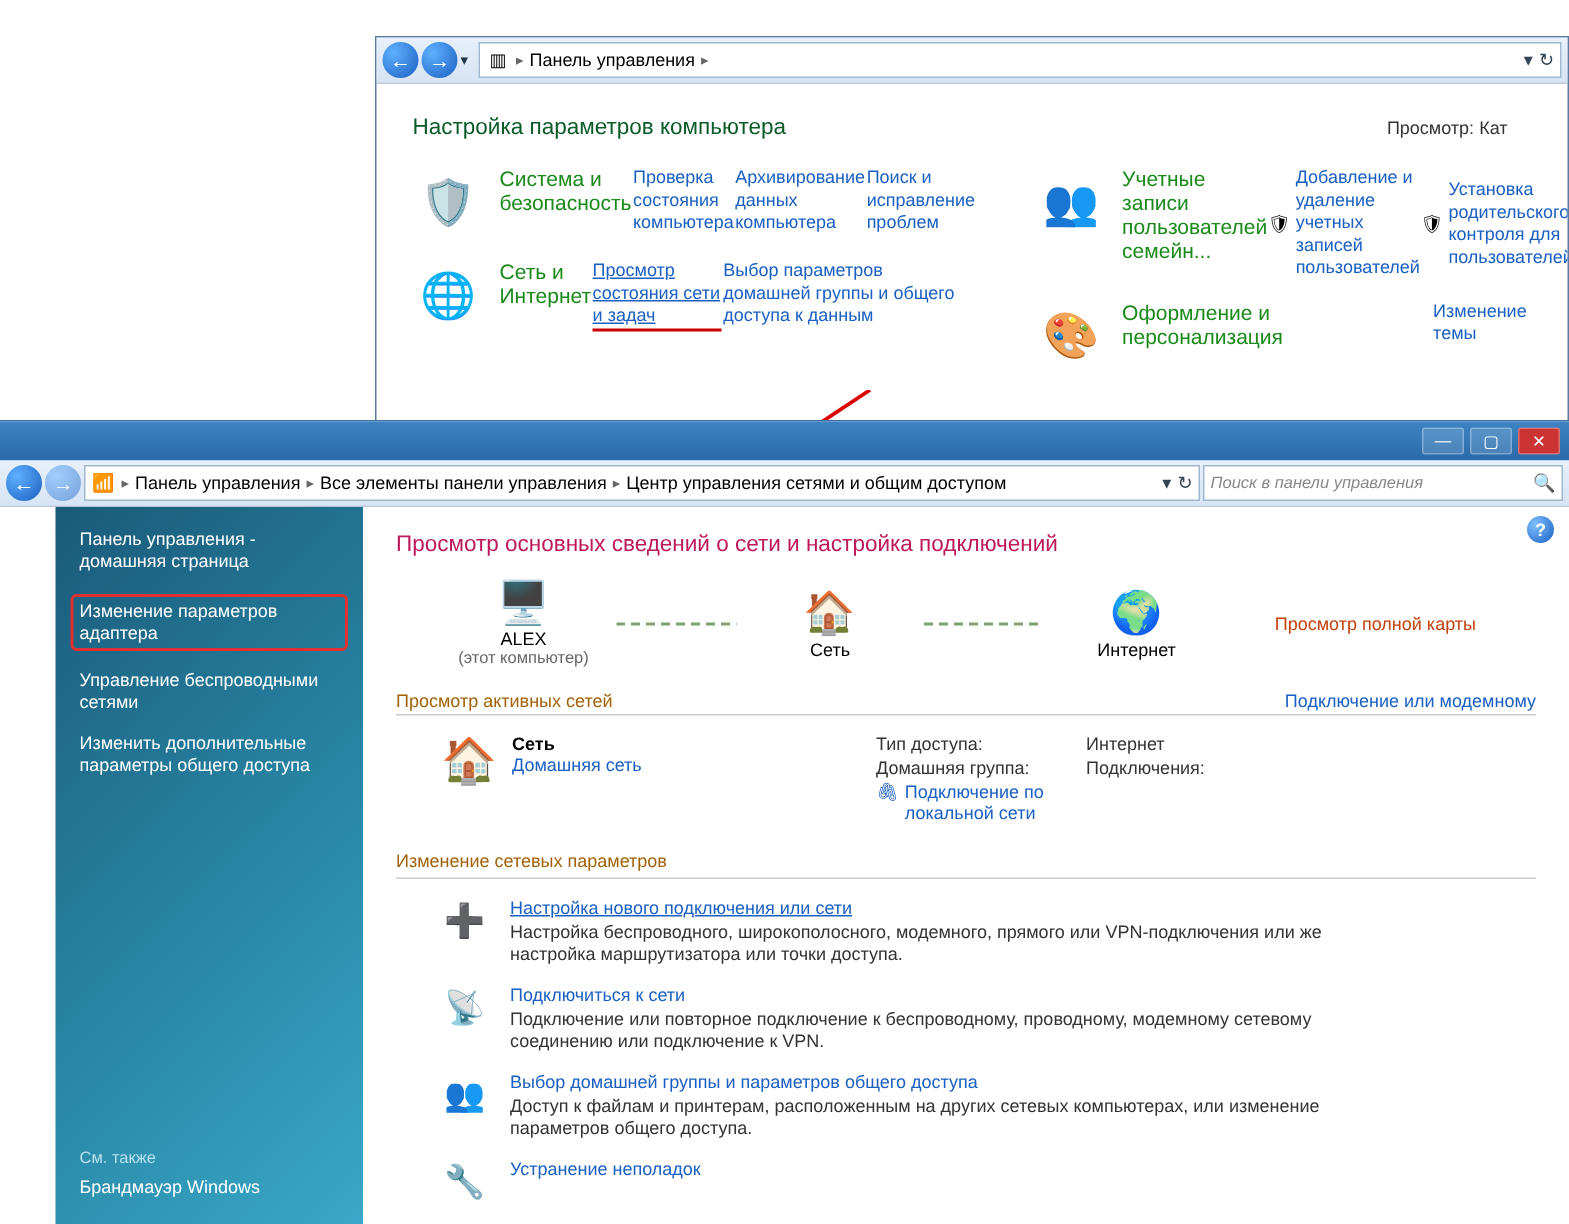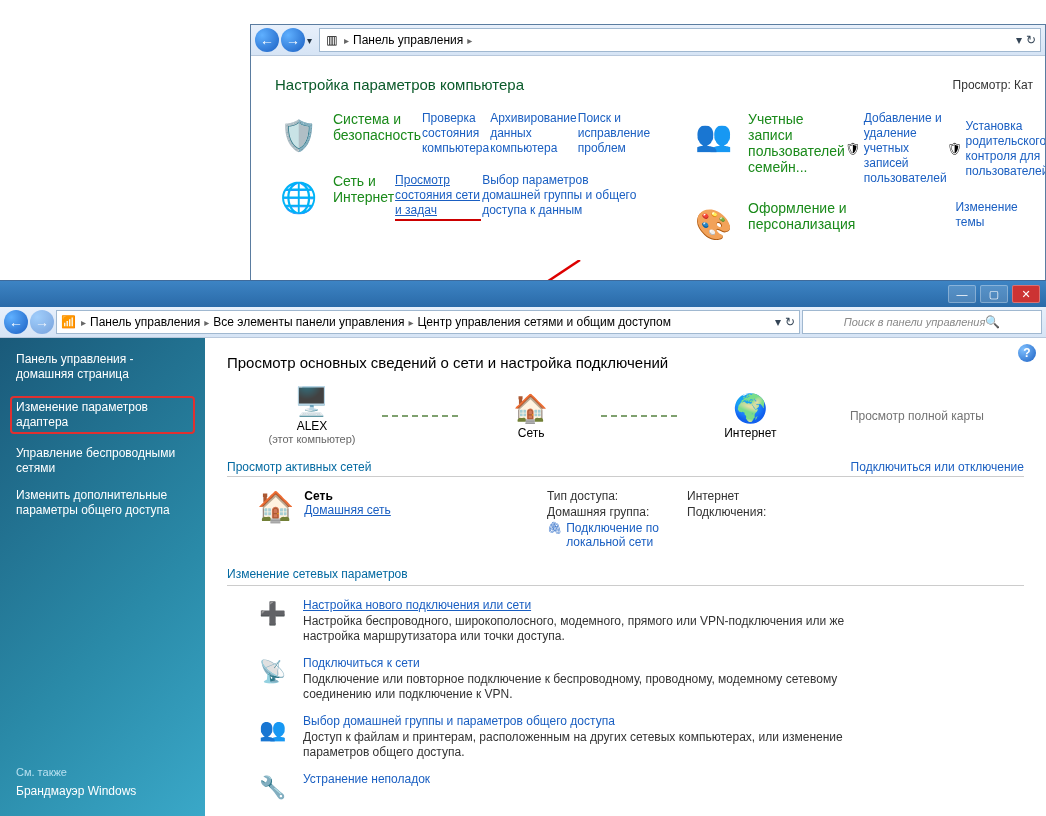--- a/index.html
+++ b/index.html
@@ -80,21 +80,21 @@
   }
   .mini-icon {
     width: 16px;
     height: 16px;
     display: inline-flex;
     align-items: center;
     justify-content: center;
   }
 
   .window1 .content {
-    padding: 20px 12px 10px 24px;
+    padding: 20px 40px 10px 24px;
     height: calc(100% - 30px);
     box-sizing: border-box;
     position: relative;
   }
   .w1-title-row {
     display: flex;
     justify-content: space-between;
     align-items: center;
     margin-bottom: 18px;
   }
@@ -222,21 +222,21 @@
     gap: 2px;
   }
   .searchbox {
     width: 230px;
     height: 22px;
     border: 1px solid #a0b8d0;
     background: #fff;
     display: flex;
     align-items: center;
     padding: 0 4px;
-    justify-content: center;
+    justify-content: space-between;
   }
   .searchbox .placeholder {
     color: #888;
     font-style: italic;
     font-size: 11px;
   }
   .searchbox .mag {
     color: #4a7ab0;
     font-size: 12px;
   }
@@ -247,20 +247,21 @@
   }
   .sidebar {
     width: 205px;
     background: linear-gradient(135deg, #1a5a7a 0%, #2a8aa8 60%, #3aa8c8 100%);
     color: #fff;
     padding: 14px 16px;
     box-sizing: border-box;
     font-size: 12px;
     display: flex;
     flex-direction: column;
+    margin-left: 37px;
   }
   .sidebar .heading {
     margin-bottom: 14px;
     line-height: 15px;
   }
   .sidebar .nav-link {
     margin-bottom: 12px;
     line-height: 15px;
   }
   .sidebar .nav-link.selected {
@@ -292,21 +293,21 @@
     border-radius: 50%;
     background: radial-gradient(circle at 30% 30%, #7fc0ff, #1a5fc2);
     color: #fff;
     display: flex;
     align-items: center;
     justify-content: center;
     font-size: 12px;
     font-weight: bold;
   }
   .main-title {
-    color: #000000;
+    color: #be185d;
     font-size: 15px;
     margin-bottom: 10px;
   }
   .network-map {
     display: flex;
     align-items: center;
     gap: 0;
     margin-bottom: 6px;
     padding: 4px 40px;
     justify-content: space-between;
@@ -326,35 +327,35 @@
     text-align: center;
     line-height: 13px;
   }
   .map-line {
     flex: 1;
     height: 2px;
     background: repeating-linear-gradient(90deg, #7fa06f 0 6px, transparent 6px 10px);
     max-width: 80px;
   }
   .map-link {
-    color: #737373;
+    color: #c2410c;
     font-size: 12px;
     margin-left: 30px;
   }
 
   .section-header {
     display: flex;
     justify-content: space-between;
     align-items: center;
     border-bottom: 1px solid #ccc;
     margin: 10px 0 8px;
     padding-bottom: 2px;
   }
   .section-header .lbl {
-    color: #0369a1;
+    color: #a16207;
     font-size: 12px;
   }
   .section-header .actions {
     color: #1a5fc2;
     font-size: 12px;
   }
 
   .active-net {
     display: flex;
     gap: 30px;
@@ -367,21 +368,20 @@
     width: 260px;
   }
   .net-left .net-icon {
     font-size: 30px;
   }
   .net-left .net-name {
     font-weight: 600;
   }
   .net-left .net-type {
     color: #1a5fc2;
-    text-decoration: underline;
   }
   .net-right {
     flex: 1;
     display: grid;
     grid-template-columns: 140px 1fr;
     row-gap: 2px;
     font-size: 12px;
   }
   .net-right .k { color: #333; }
   .net-right .v-link { color: #1a5fc2; }
@@ -583,21 +583,21 @@
         <div class="map-line"></div>
         <div class="map-node">
           <div class="node-icon">🌍</div>
           <div class="node-label">Интернет</div>
         </div>
         <div class="map-link">Просмотр полной карты</div>
       </div>
 
       <div class="section-header">
         <div class="lbl">Просмотр активных сетей</div>
-        <div class="actions">Подключиться или отключение</div>
+        <div class="actions">Подключение или модемному</div>
       </div>
 
       <div class="active-net">
         <div class="net-left">
           <div class="net-icon">🏠</div>
           <div>
             <div class="net-name">Сеть</div>
             <div class="net-type">Домашняя сеть</div>
           </div>
         </div>

